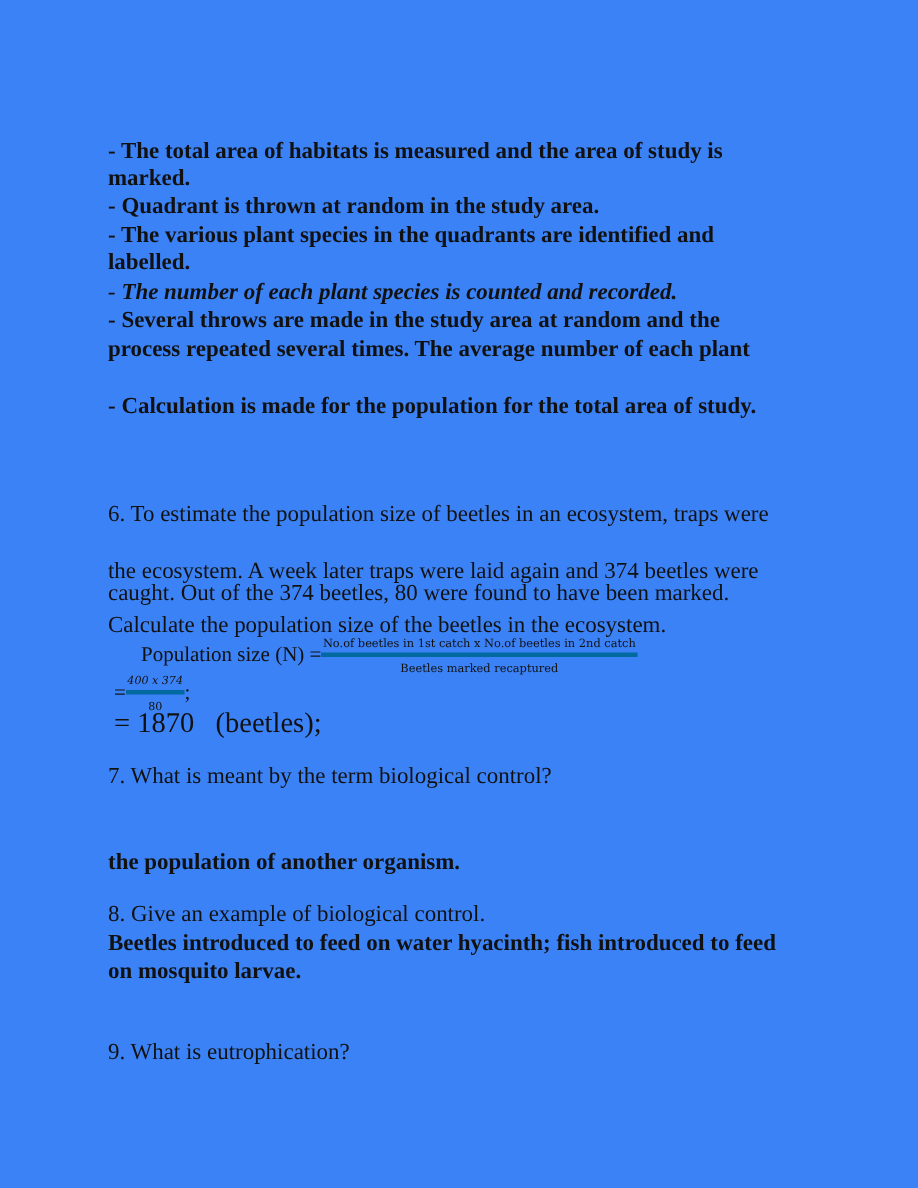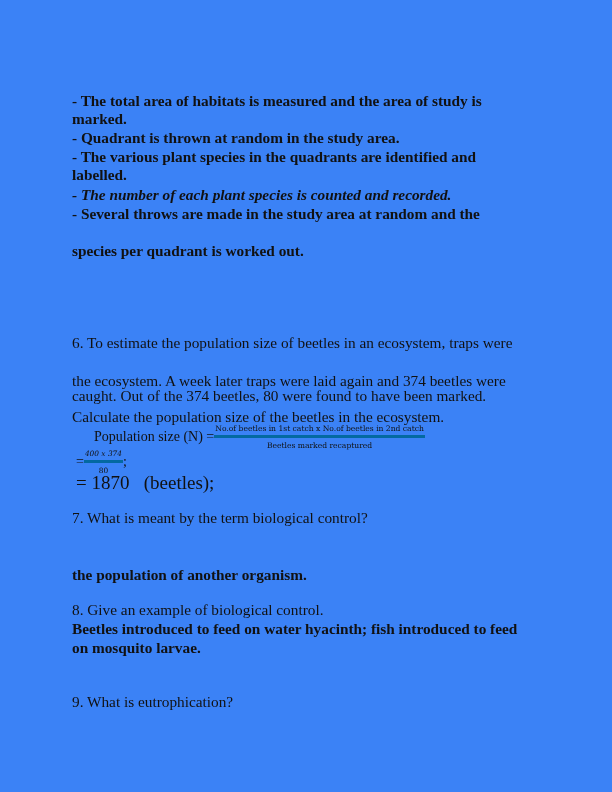--- a/index.html
+++ b/index.html
@@ -70,21 +70,22 @@
 
 <div class="page">
 
   <div class="line bold" style="top:92px;">- The total area of habitats is measured and the area of study is</div>
   <div class="line bold" style="top:110px;">marked.</div>
   <div class="line bold" style="top:129px;">- Quadrant is thrown at random in the study area.</div>
   <div class="line bold" style="top:148px;">- The various plant species in the quadrants are identified and</div>
   <div class="line bold" style="top:166px;">labelled.</div>
   <div class="line bold" style="top:186px;font-style:italic;">- The number of each plant species is counted and recorded.</div>
   <div class="line bold" style="top:205px;">- Several throws are made in the study area at random and the</div>
-  <div class="line bold" style="top:242px;">species per quadrant is worked out.</div>
+  <div class="line bold" style="top:224px;">process repeated several times. The average number of each plant</div>
+  <div class="line bold" style="top:262px;">- Calculation is made for the population for the total area of study.</div>
 
   <div class="line normal" style="top:334px;">6. To estimate the population size of beetles in an ecosystem, traps were</div>
   <div class="line normal" style="top:372px;">the ecosystem. A week later traps were laid again and 374 beetles were</div>
   <div class="line normal" style="top:387px;">caught. Out of the 374 beetles, 80 were found to have been marked.</div>
   <div class="line normal" style="top:408px;">Calculate the population size of the beetles in the ecosystem.</div>
 
   <div class="formula-row" style="left:94px; top:424px;">
     <span>Population size (N) =</span><span class="frac">
       <span class="num">No.of beetles in 1st catch x No.of beetles in 2nd catch</span>
       <span class="den">Beetles marked recaptured</span>

